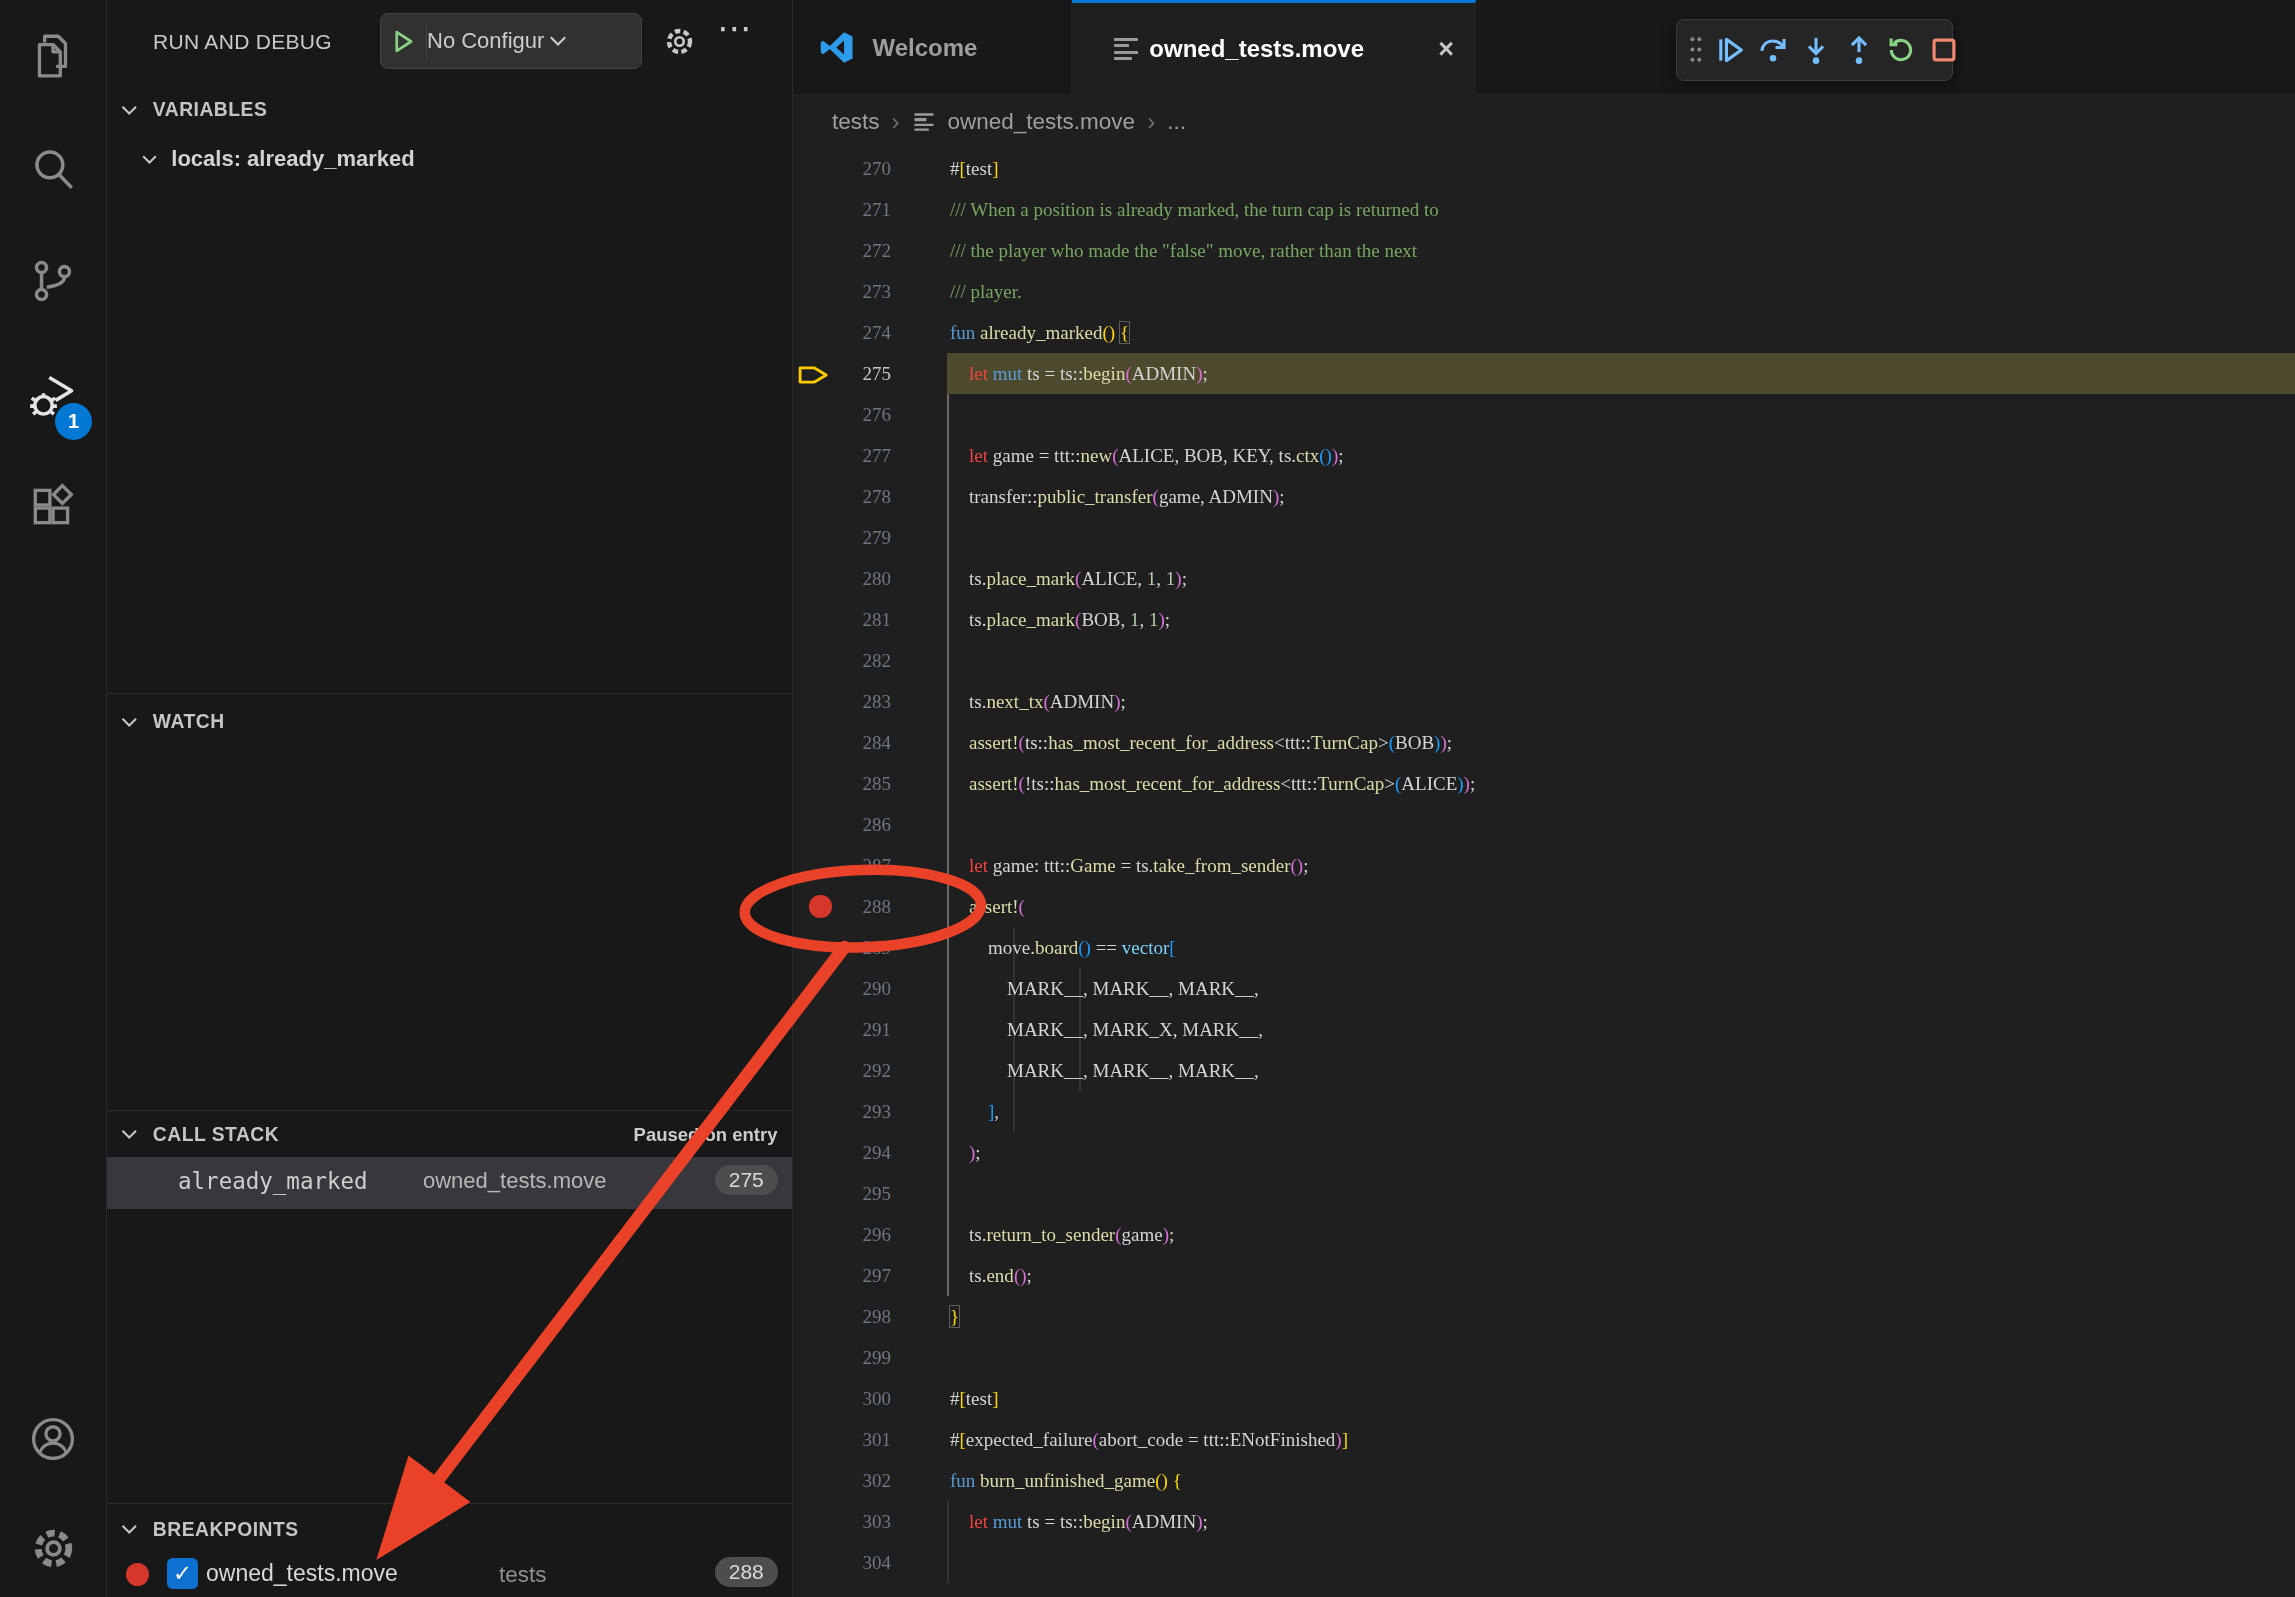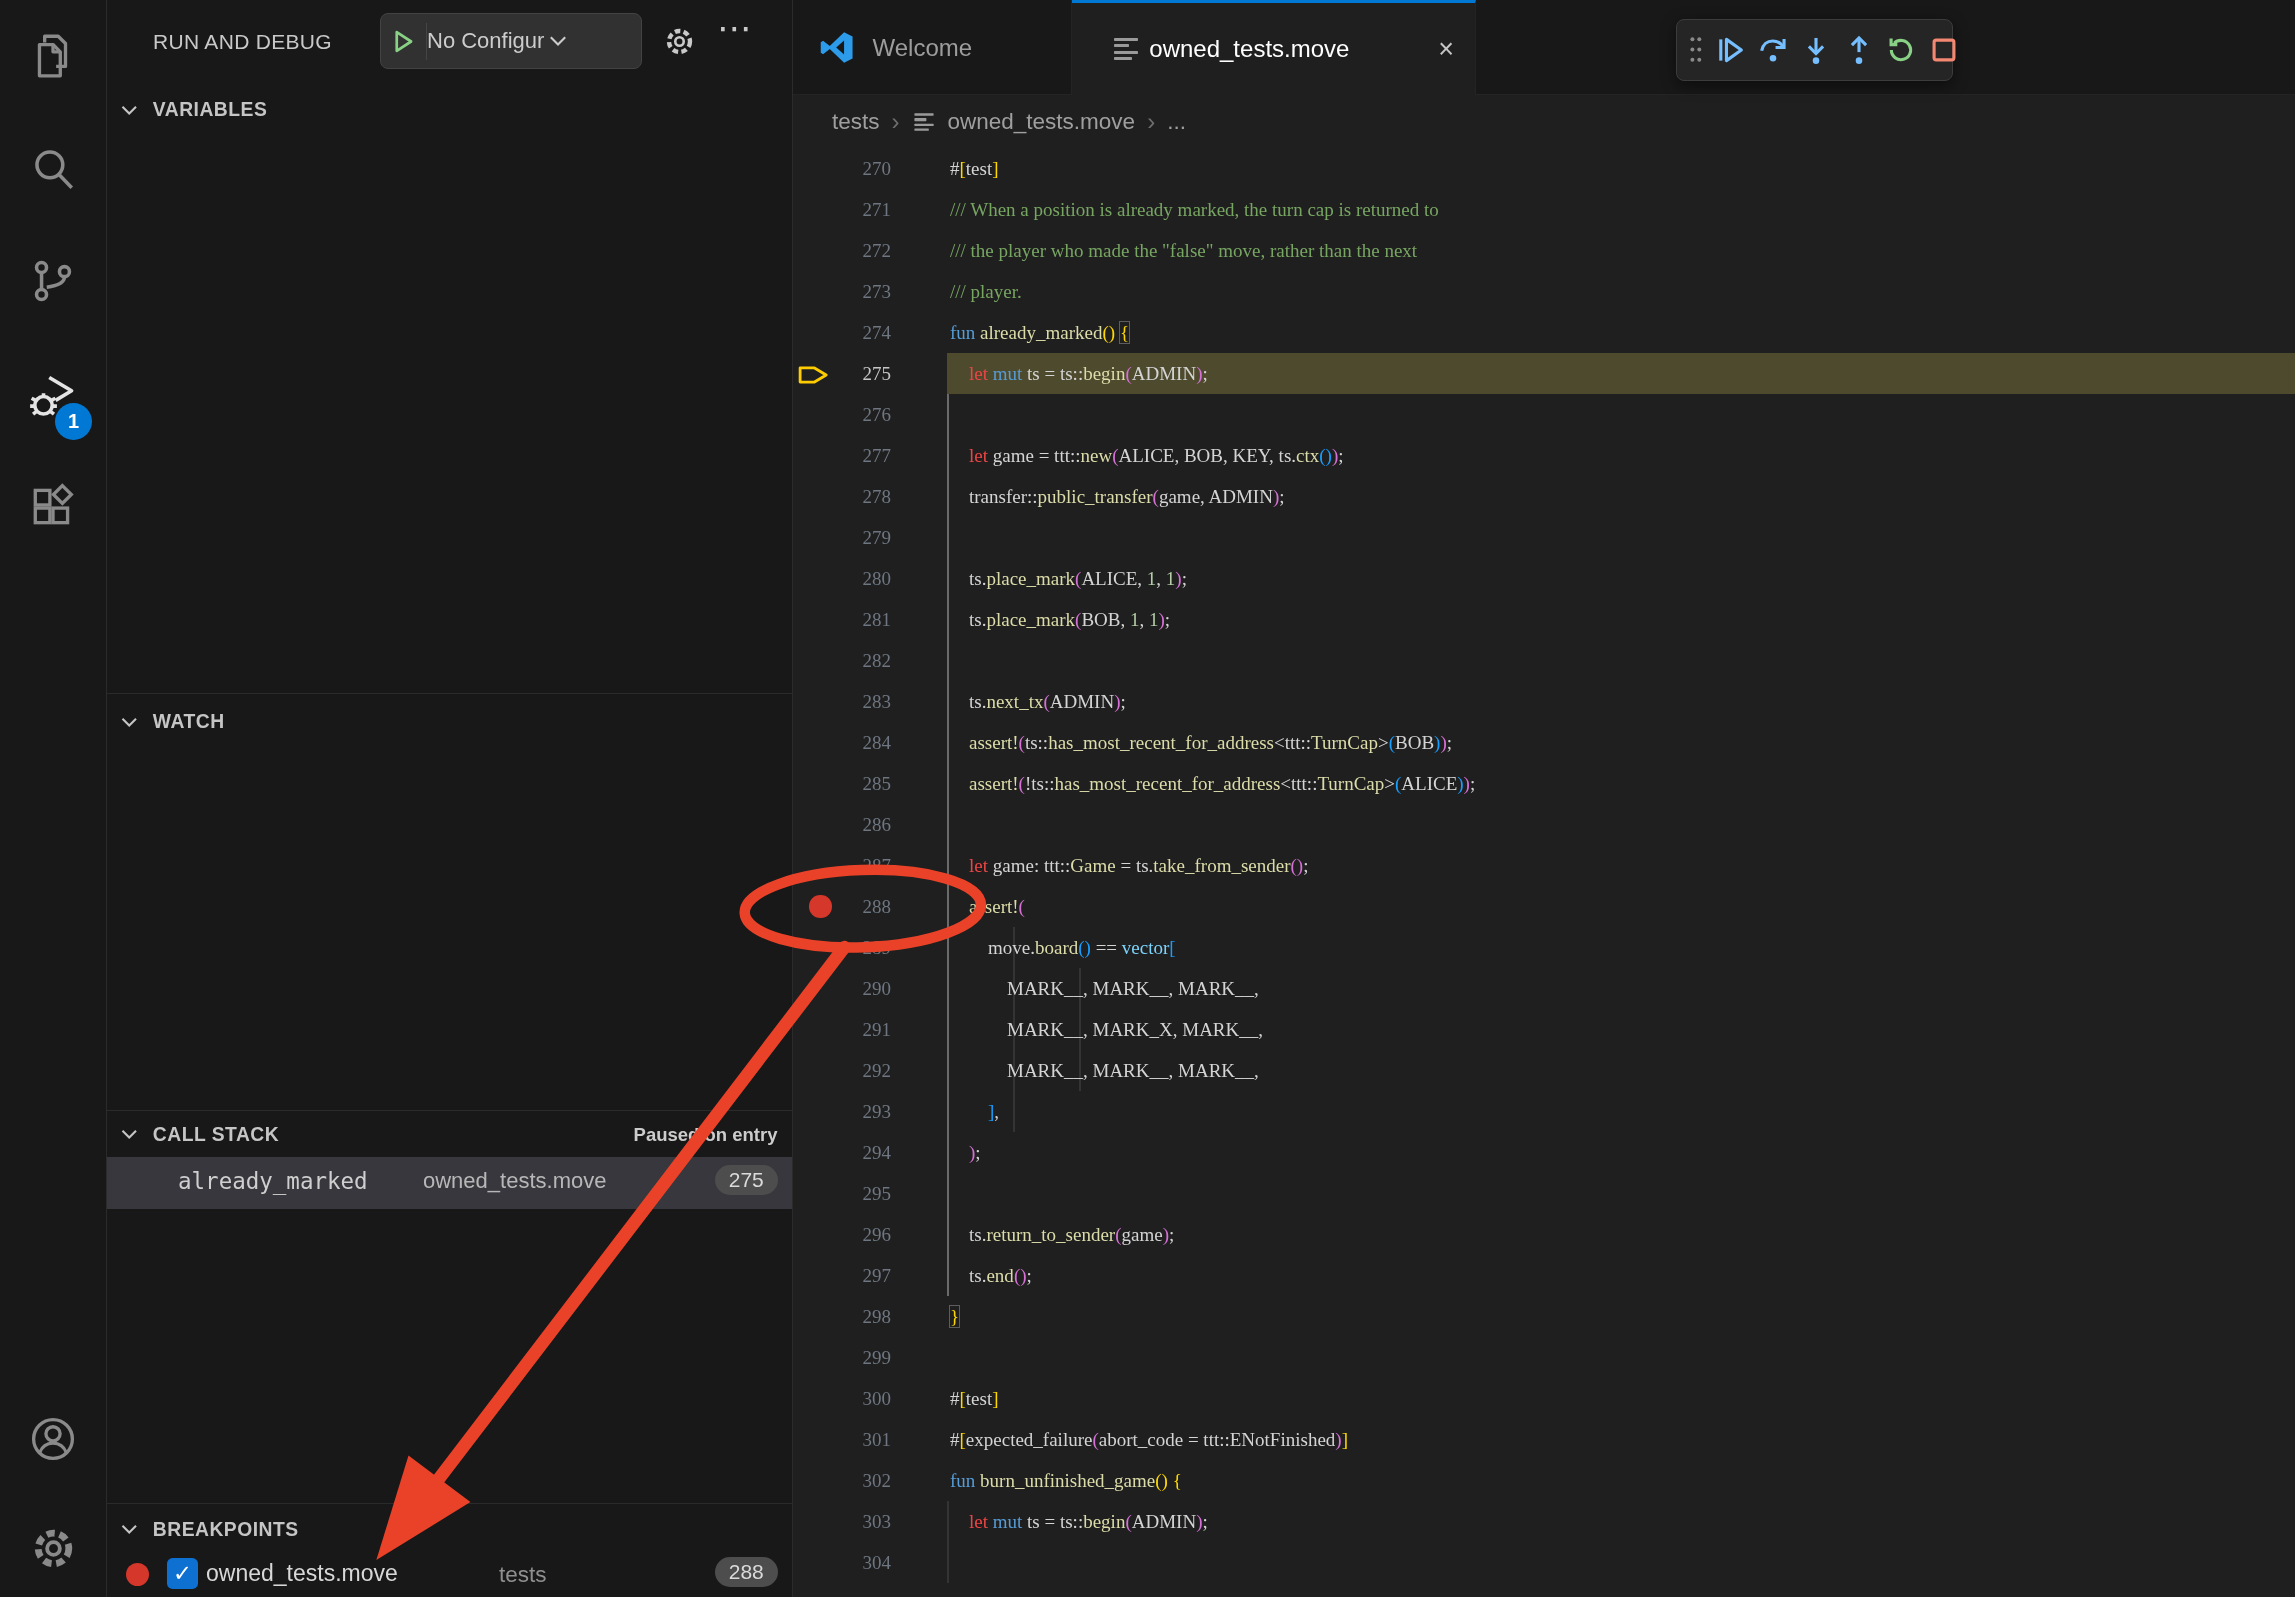--- a/index.html
+++ b/index.html
@@ -32,21 +32,21 @@
   .pill{position:absolute;right:14.5px;top:8px;background:#4d4d4d;border-radius:19.3px;padding:3.2px 13.7px;font-size:21px;color:#dadada;}
   .bp-row{position:absolute;left:0;top:1552px;width:685px;height:47px;}
   .bp-dot-side{position:absolute;left:18.5px;top:11.3px;width:23px;height:23px;border-radius:50%;background:#d6372b;}
   .bp-check{position:absolute;left:60px;top:6.4px;width:31px;height:31px;background:#0e70d1;border-radius:5.6px;
             color:#fff;font-size:22.5px;display:flex;align-items:center;justify-content:center;}
   .bp-file{position:absolute;left:99px;top:8px;font-size:23px;color:#d8d8d8;}
   .bp-dir{position:absolute;left:392px;top:9.7px;font-size:22.5px;color:#8f8f8f;}
   
   .editor{position:absolute;left:792px;top:0;right:0;height:100%;background:#1f1f1f;border-left:0.8px solid #2b2b2b;}
   .tabbar{position:absolute;top:0;left:0;right:0;height:95px;background:#181818;border-bottom:0.8px solid #242424;box-sizing:border-box;}
-  .tab{position:absolute;top:0;height:95px;display:flex;align-items:center;box-sizing:border-box;}
+  .tab{position:absolute;top:0;height:95px;display:flex;align-items:center;box-sizing:border-box;font-weight:bold;}
   .tab.inactive{left:0;width:279px;padding-left:26px;gap:18.5px;border-right:0.8px solid #242424;color:#9d9d9d;}
   .tab.active{left:279px;width:404px;padding-left:42px;gap:11.3px;background:#1f1f1f;border-right:0.8px solid #242424;
               border-top:3.2px solid #0078d4;color:#ffffff;}
   .tab-label{font-size:24px;white-space:nowrap;}
   .tab-close{margin-left:auto;margin-right:21px;font-size:27px;color:#c6c6c6;line-height:1;}
   .move-icon{display:inline-flex;flex-direction:column;gap:3.2px;}
   .move-icon i{display:block;height:3.2px;background:#9a9a9a;border-radius:0.8px;}
   .crumbs{position:absolute;top:95px;left:0;right:0;height:54px;display:flex;align-items:center;padding-left:39px;
           gap:12px;font-size:22.5px;color:#9f9f9f;}
   .crumb-sep{color:#6e6e6e;font-size:24px;}
@@ -153,20 +153,26 @@
         <circle cx="12" cy="12" r="2.9" stroke-width="1.8"></circle>
       </svg>
     </div>
     <div class="hdr-more">⋯</div>
 
     <div class="sec-hdr" style="top:85px;height:50px">
       <svg class="chev" width="22.5" height="22.5" viewBox="0 0 16 16">
           <path d="M3.2 5.5 8 10.3l4.8-4.8" stroke="#c5c5c5" stroke-width="1.5" fill="none"></path>
         </svg>
       <span>VARIABLES</span>
+    </div>
+    <div class="row-locals">
+      <svg class="chev" width="21" height="21" viewBox="0 0 16 16">
+          <path d="M3.2 5.5 8 10.3l4.8-4.8" stroke="#c5c5c5" stroke-width="1.5" fill="none"></path>
+        </svg>
+      <span>locals: already_marked</span>
     </div>
 
     <div class="divider" style="top:693px"></div>
     <div class="sec-hdr" style="top:697px;height:50px">
       <svg class="chev" width="22.5" height="22.5" viewBox="0 0 16 16">
           <path d="M3.2 5.5 8 10.3l4.8-4.8" stroke="#c5c5c5" stroke-width="1.5" fill="none"></path>
         </svg>
       <span>WATCH</span>
     </div>
 

